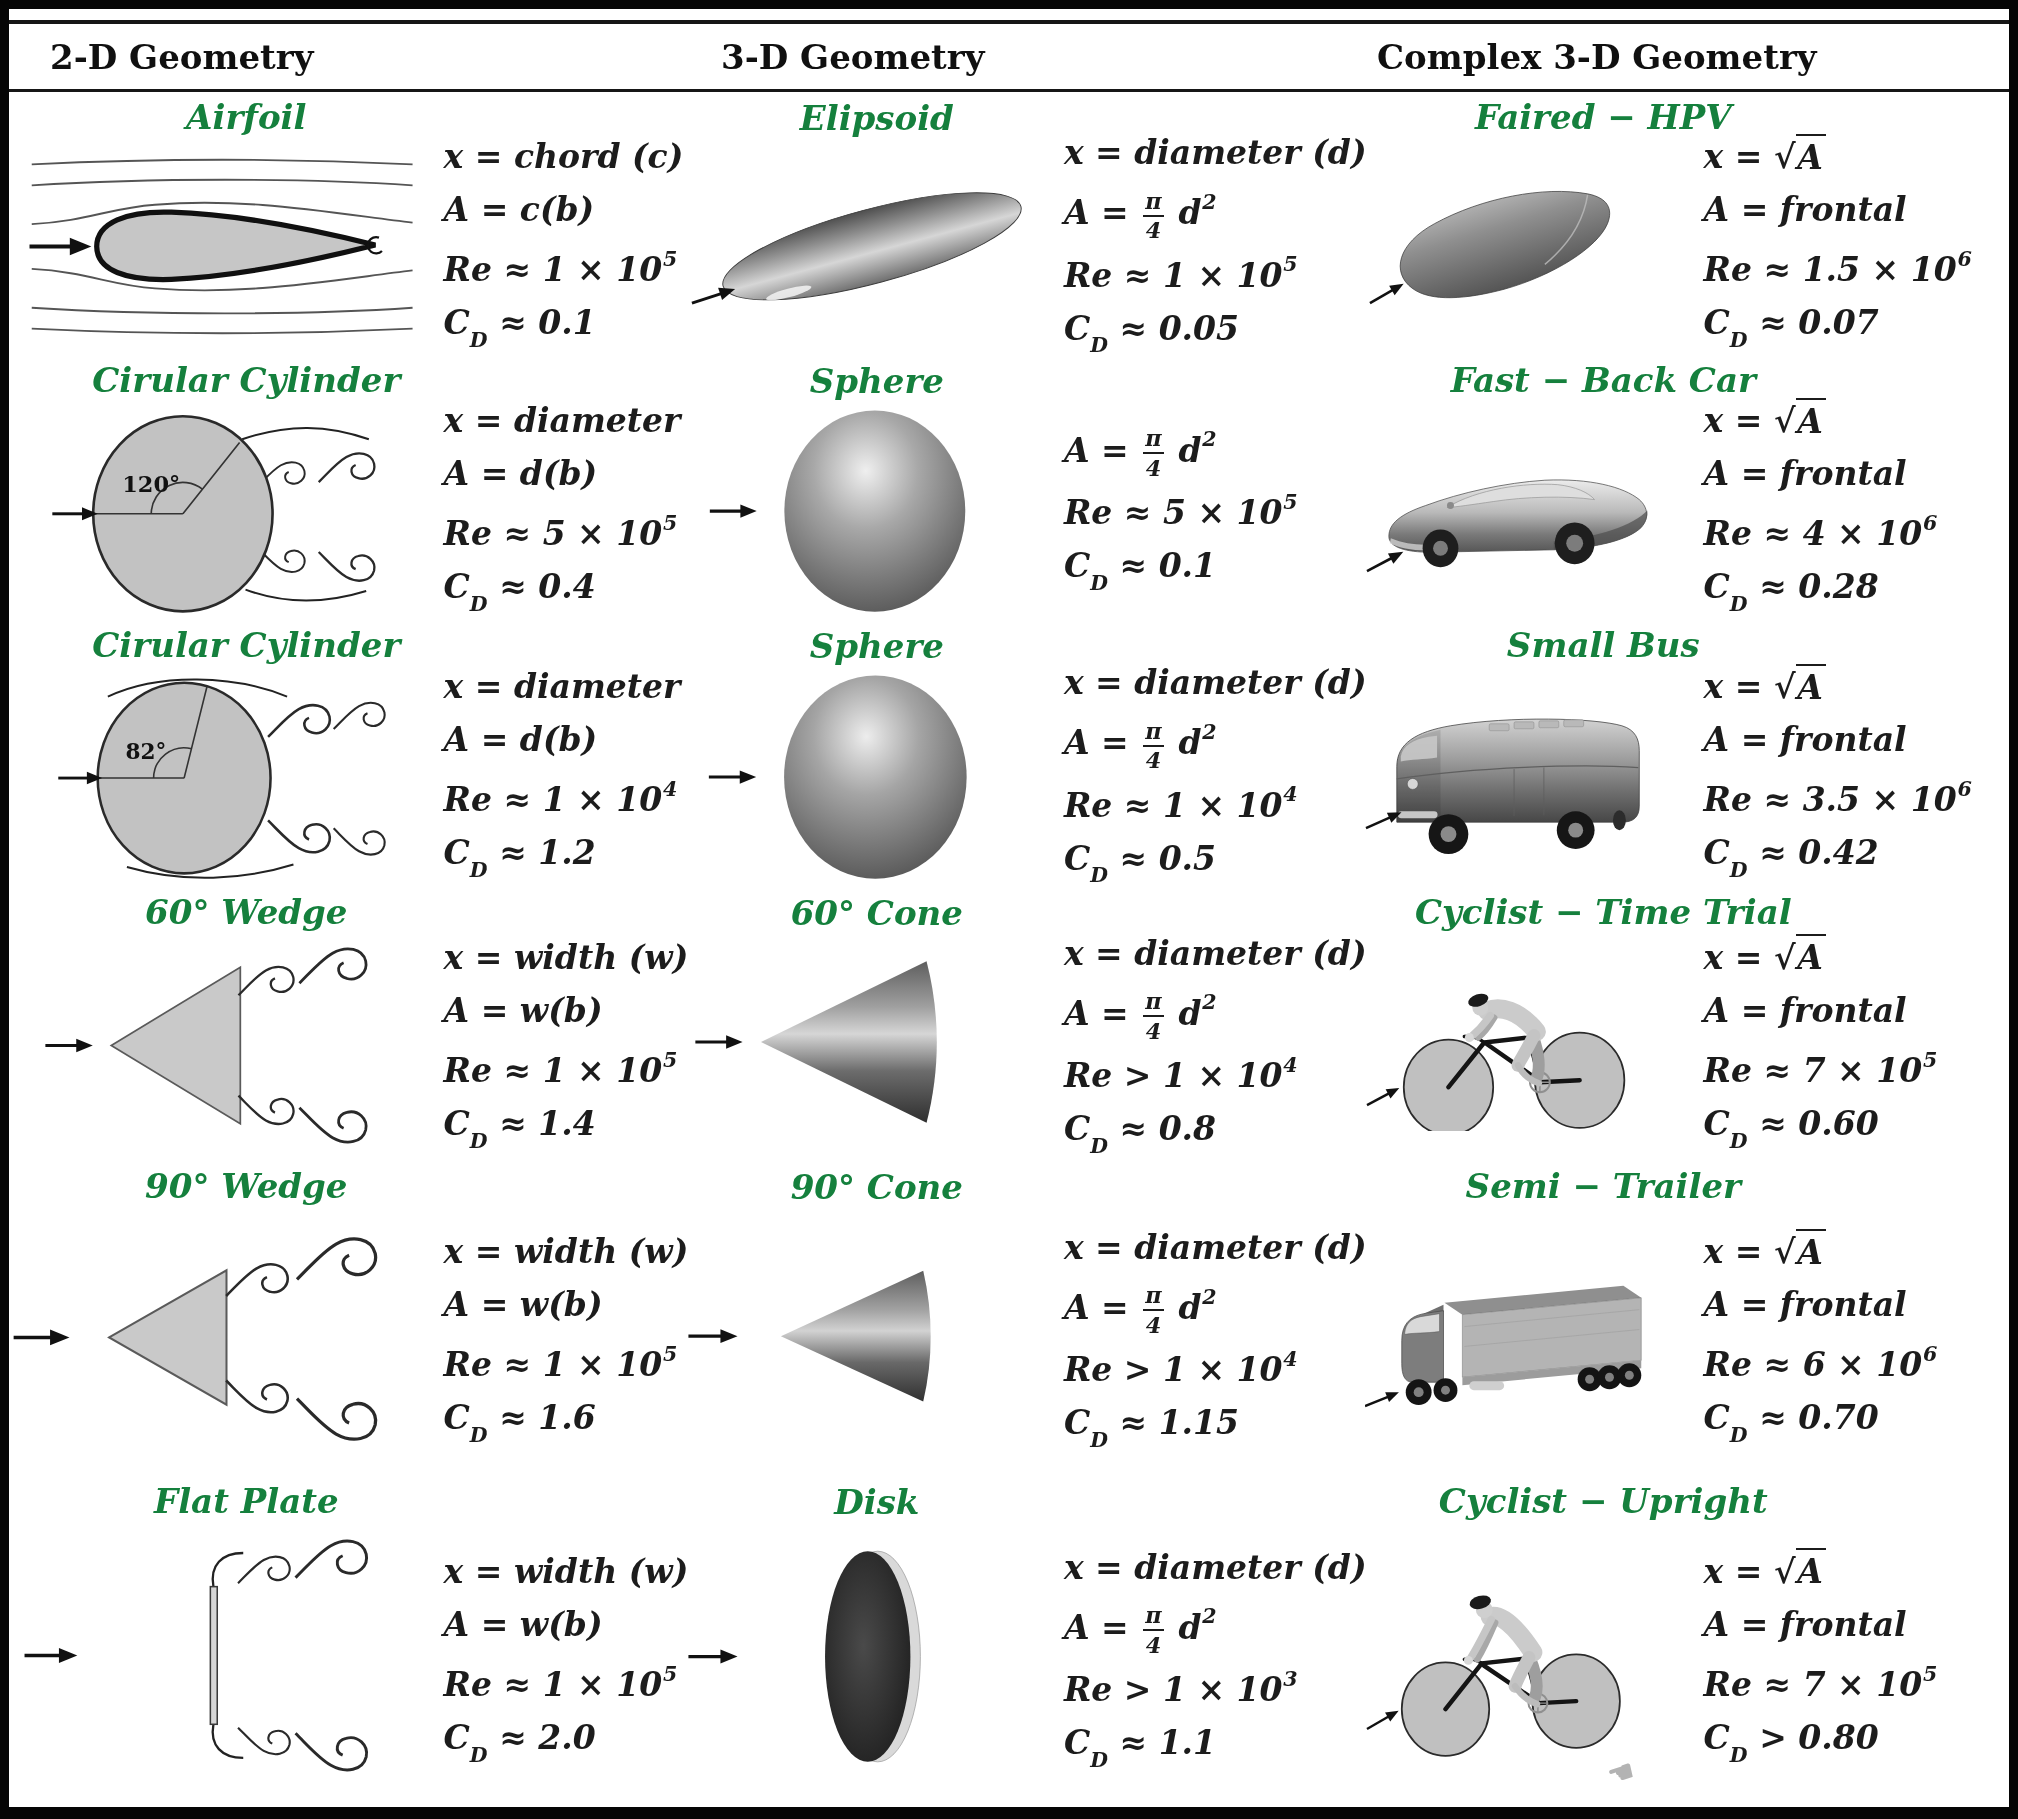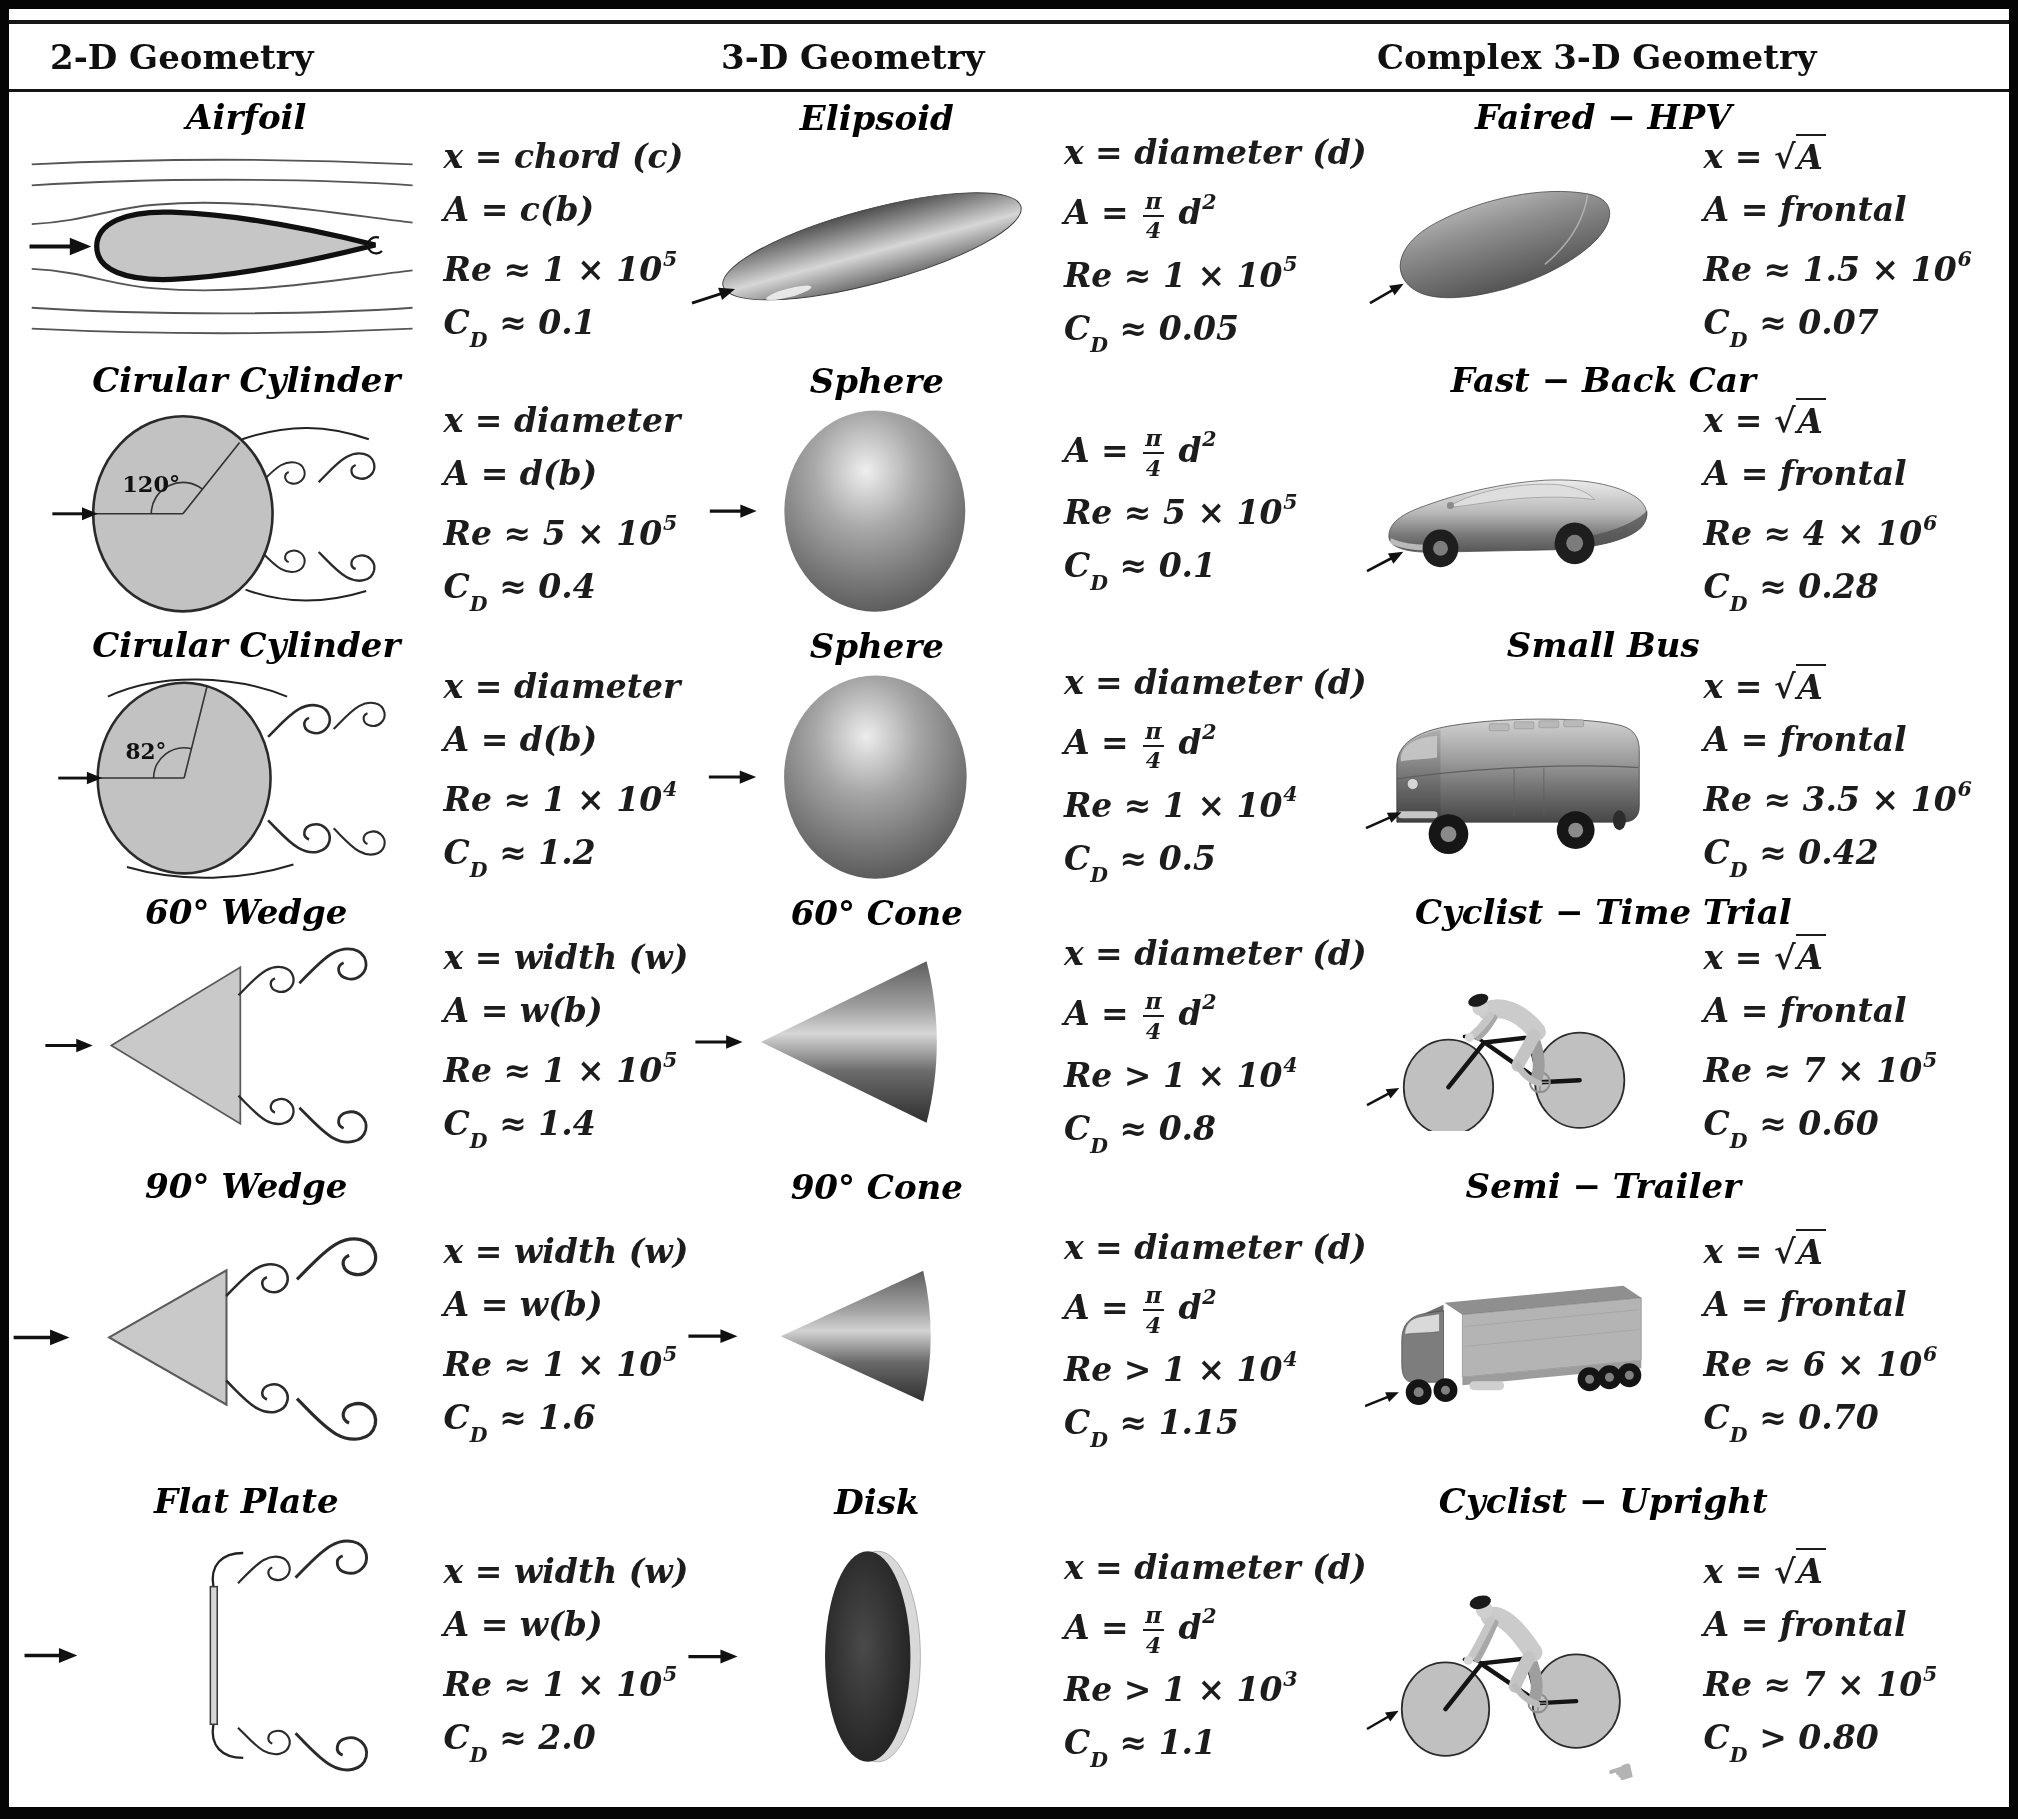--- a/index.html
+++ b/index.html
@@ -9,21 +9,21 @@
     font-family:"DejaVu Serif", serif;color:#1c1c1c;position:relative;overflow:hidden;font-weight:bold;
   }
   .rule-top{border-top:4.3px solid #161616;margin-top:11.2px;}
   .rule-mid{border-top:3.4px solid #161616;}
   .header{display:grid;grid-template-columns:678px 678px 644px;align-items:center;height:65px;}
   .header .h{font-size:34px;color:#101010;white-space:nowrap;}
   .hpad1{padding-left:41px;} .hpad2{padding-left:34px;} .hpad3{padding-left:12px;}
   .grid{display:grid;grid-template-columns:678px 678px 644px;}
   .cell{display:flex;flex-direction:column;overflow:hidden;}
   .r1{height:263px}.r2{height:265px}.r3{height:267px}.r4{height:274px}.r5{height:315px}.r6{height:324px}
-  .title{font-style:italic;font-size:34px;text-align:center;margin-top:5.2px;white-space:nowrap;color:#000000;}
+  .title{font-style:italic;font-size:34px;text-align:center;margin-top:5.2px;white-space:nowrap;color:#15803d;}
   .c1 .title{width:70%;} .c2 .title{width:56%;margin-top:6px;} .c3 .title{width:74%;}
   .body{flex:1;display:flex;align-items:center;min-height:0;}
   .fig{height:96%;display:flex;align-items:center;justify-content:center;}
   .c1 .fig{flex:0 0 426px;} .c2 .fig{flex:0 0 370px;} .c3 .fig{flex:0 0 318px;}
   .fig svg{max-width:100%;max-height:100%;}
   .eqs{flex:1;display:flex;flex-direction:column;justify-content:space-between;min-width:0;}
   .c1 .eqs{padding-left:8.6px;} .c2 .eqs{padding-left:6.9px;} .c3 .eqs{padding-left:20.6px;}
   .math{font-style:italic;font-size:33px;line-height:53px;white-space:nowrap;}
   .math sup{font-size:20.6px;position:relative;top:-3.4px;left:0.9px;}
   .math sub{font-size:20.6px;position:relative;top:5.2px;}

